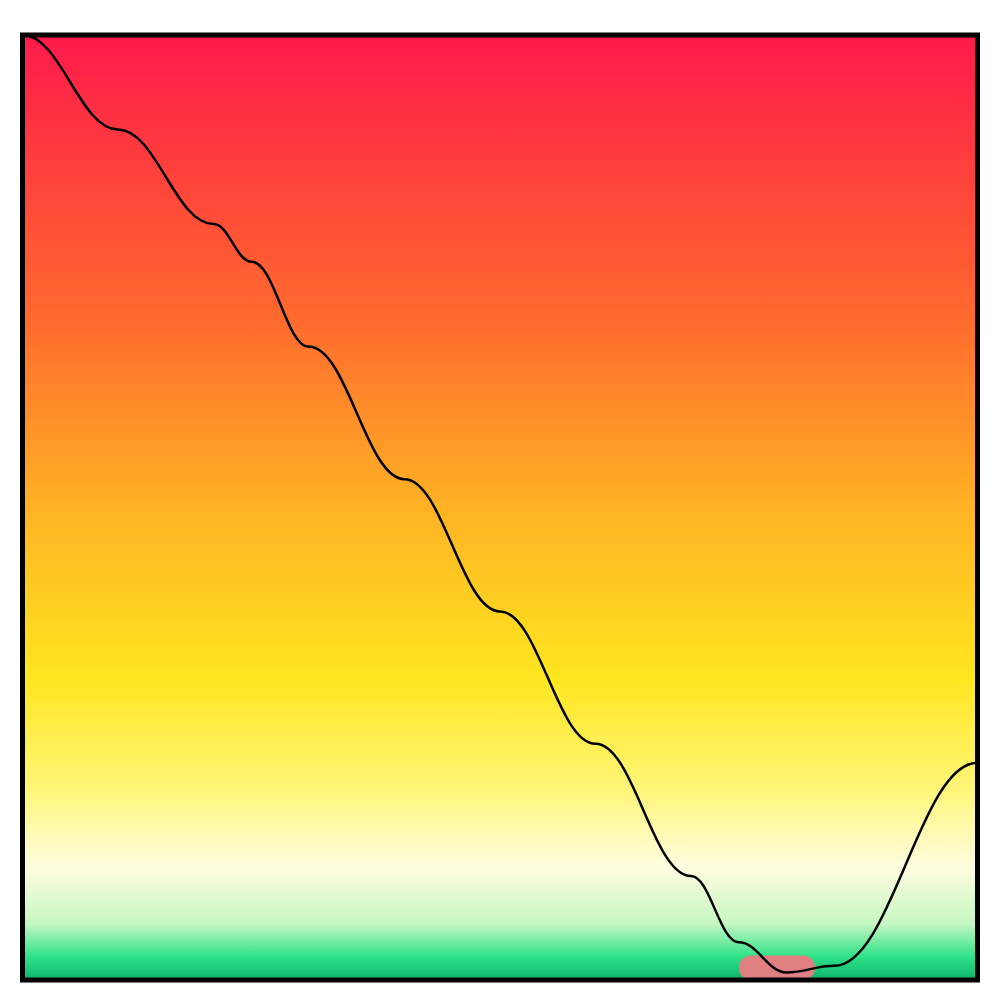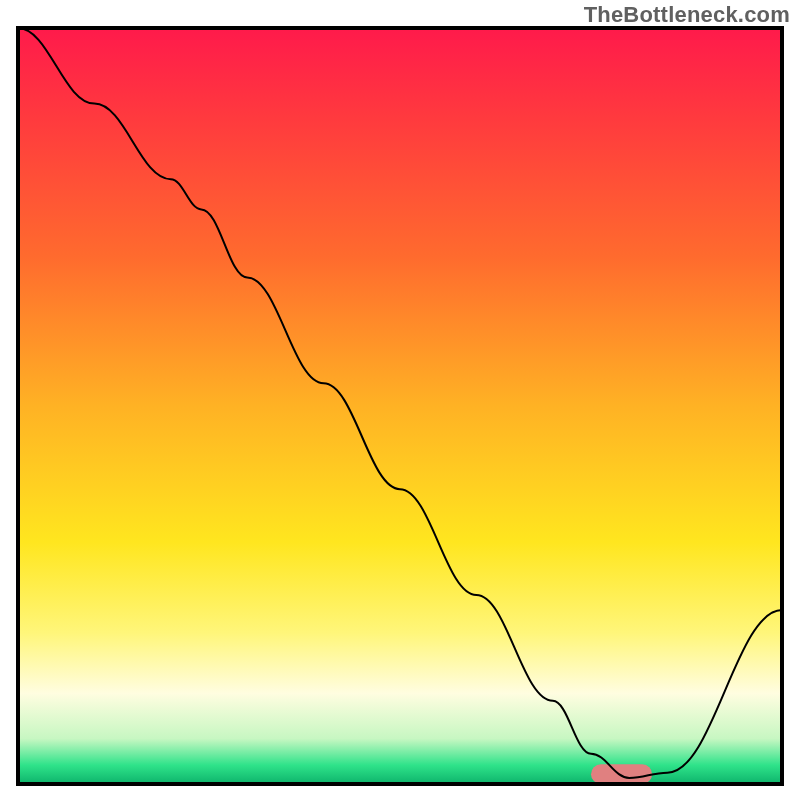--- a/index.html
+++ b/index.html
@@ -32,21 +32,20 @@
     top: 0;
     width: 800px;
     height: 800px;
     display: block;
   }
 </style>
 </head>
 <body>
 
 <div class="frame">
-  <div class="watermark">TheBottleneck.com</div>
   <svg class="plot" viewBox="0 0 800 800" preserveAspectRatio="none">
     <defs>
       <linearGradient id="bg-grad" x1="0" y1="0" x2="0" y2="1">
           <stop offset="0%" stop-color="#ff1a4b"></stop>
           <stop offset="12%" stop-color="#ff3a3e"></stop>
           <stop offset="30%" stop-color="#ff6a2e"></stop>
           <stop offset="50%" stop-color="#ffb224"></stop>
           <stop offset="68%" stop-color="#ffe61f"></stop>
           <stop offset="80%" stop-color="#fff67a"></stop>
           <stop offset="88%" stop-color="#fffde0"></stop>

